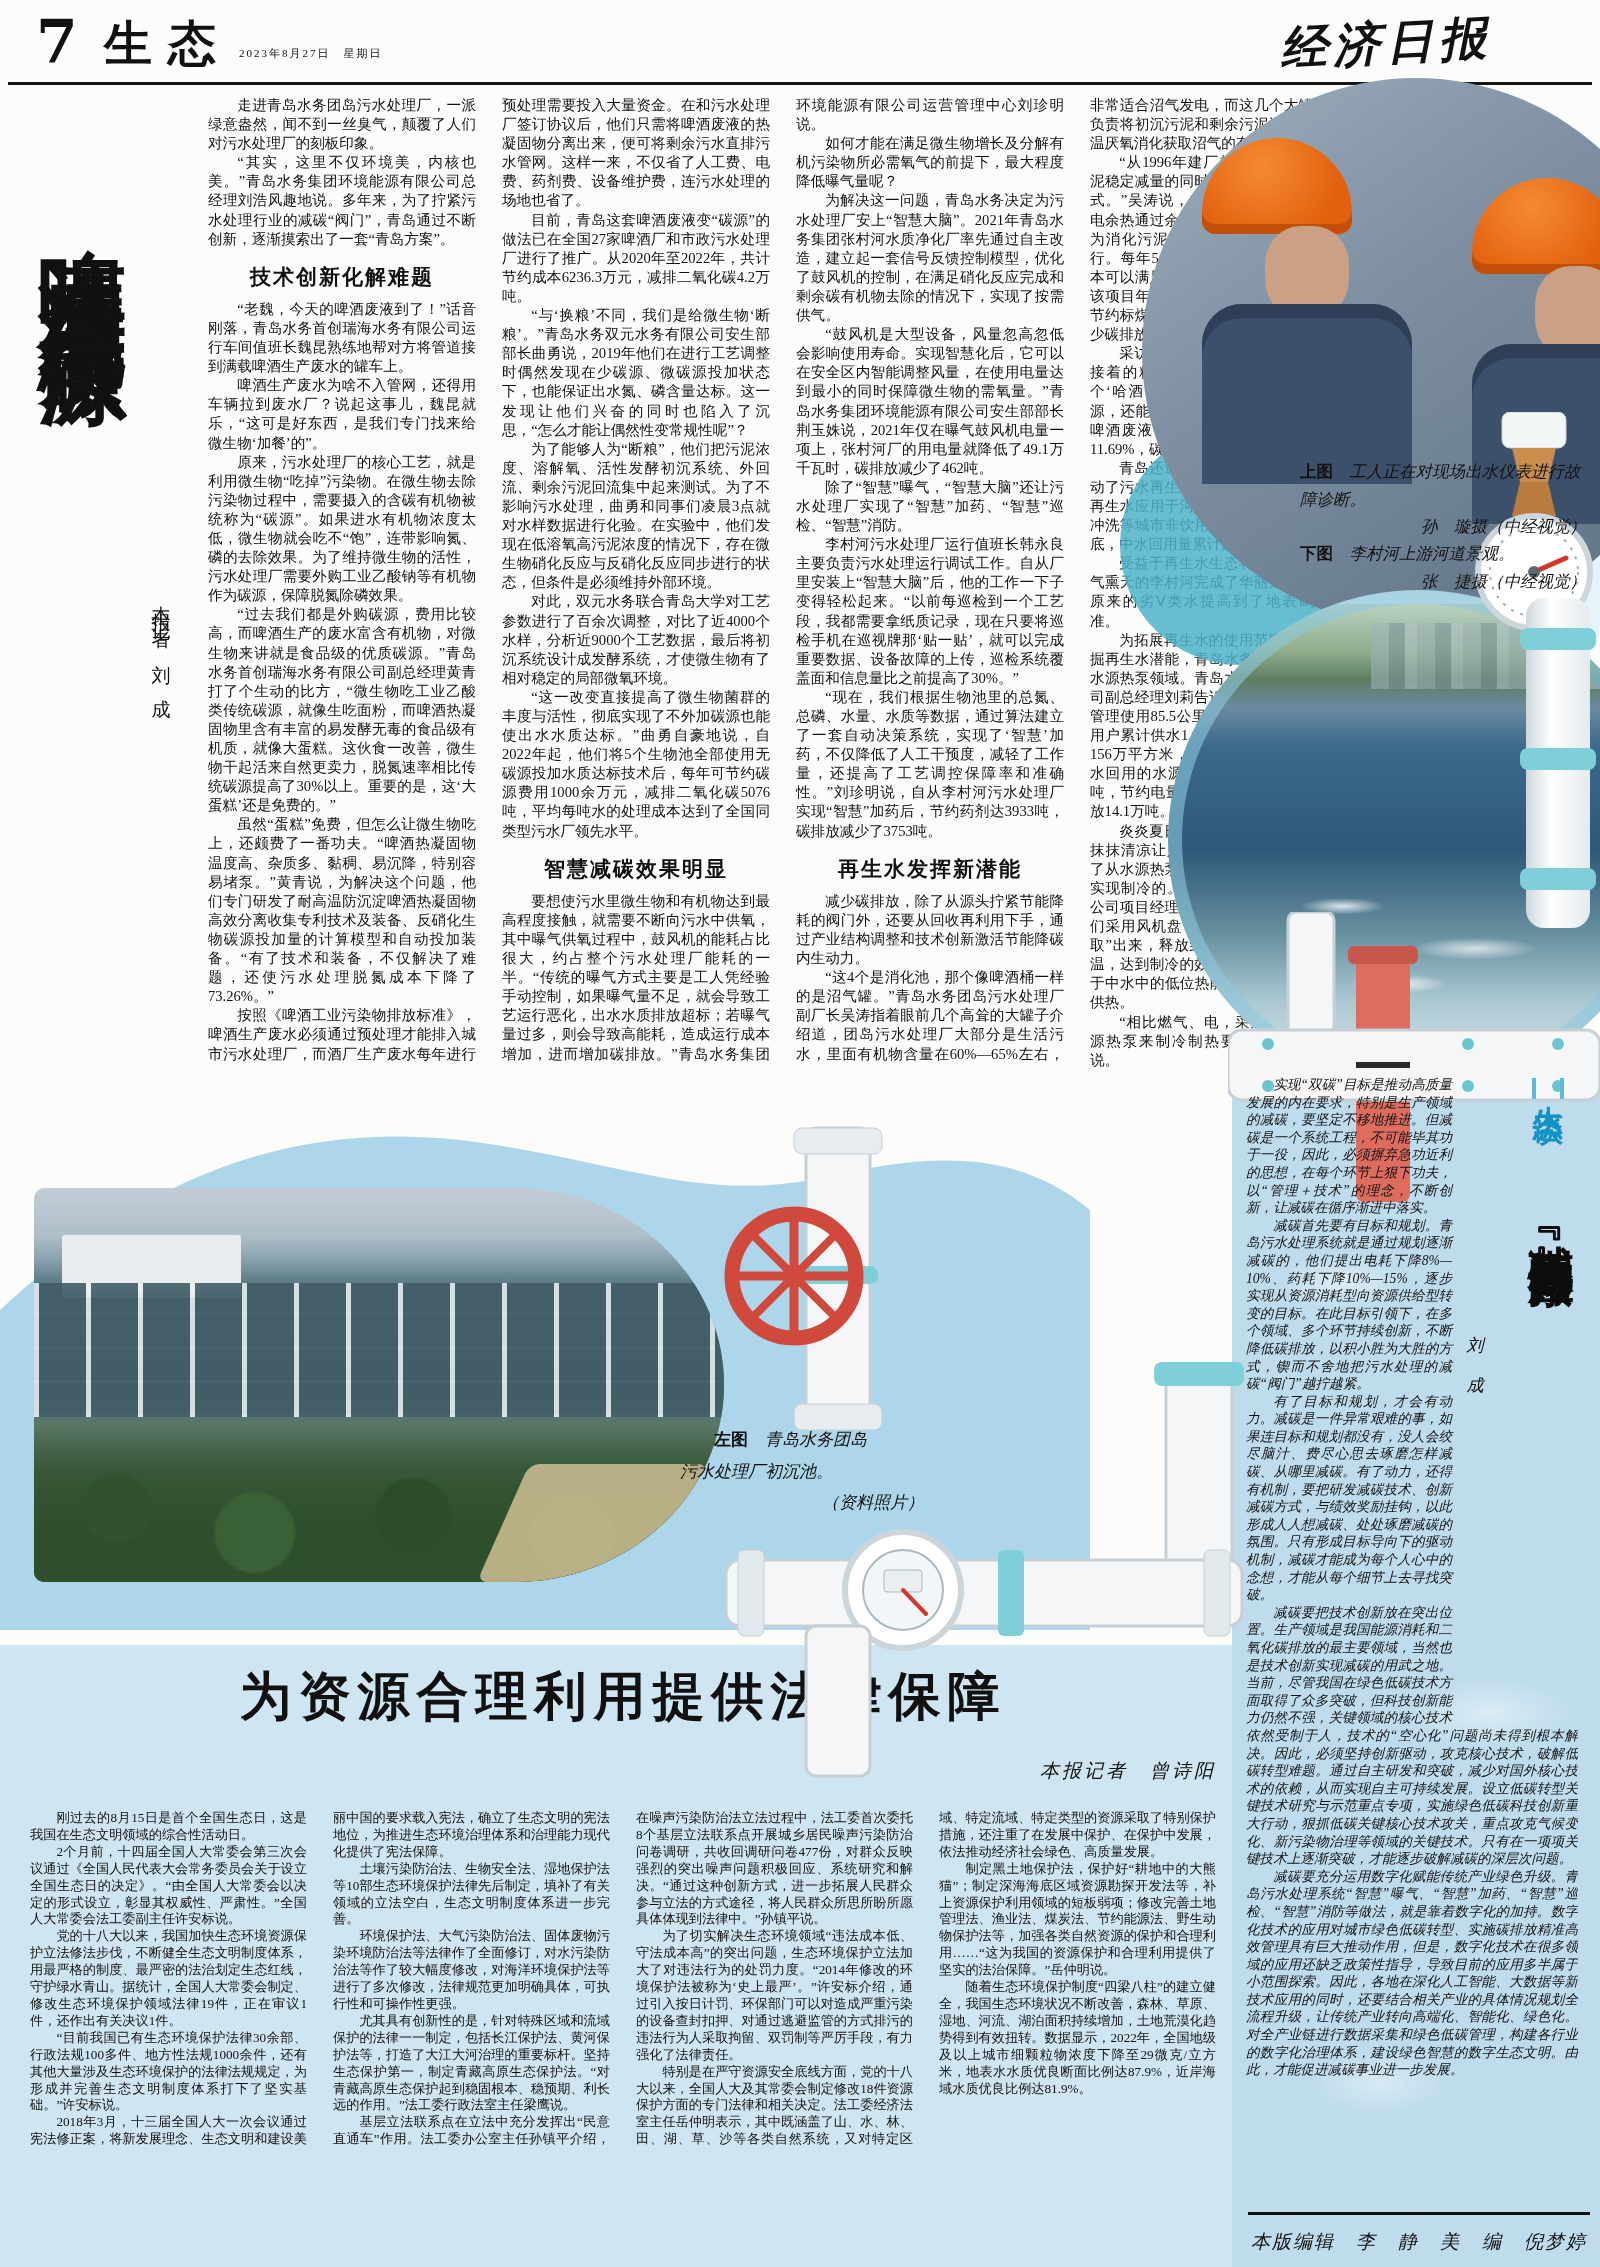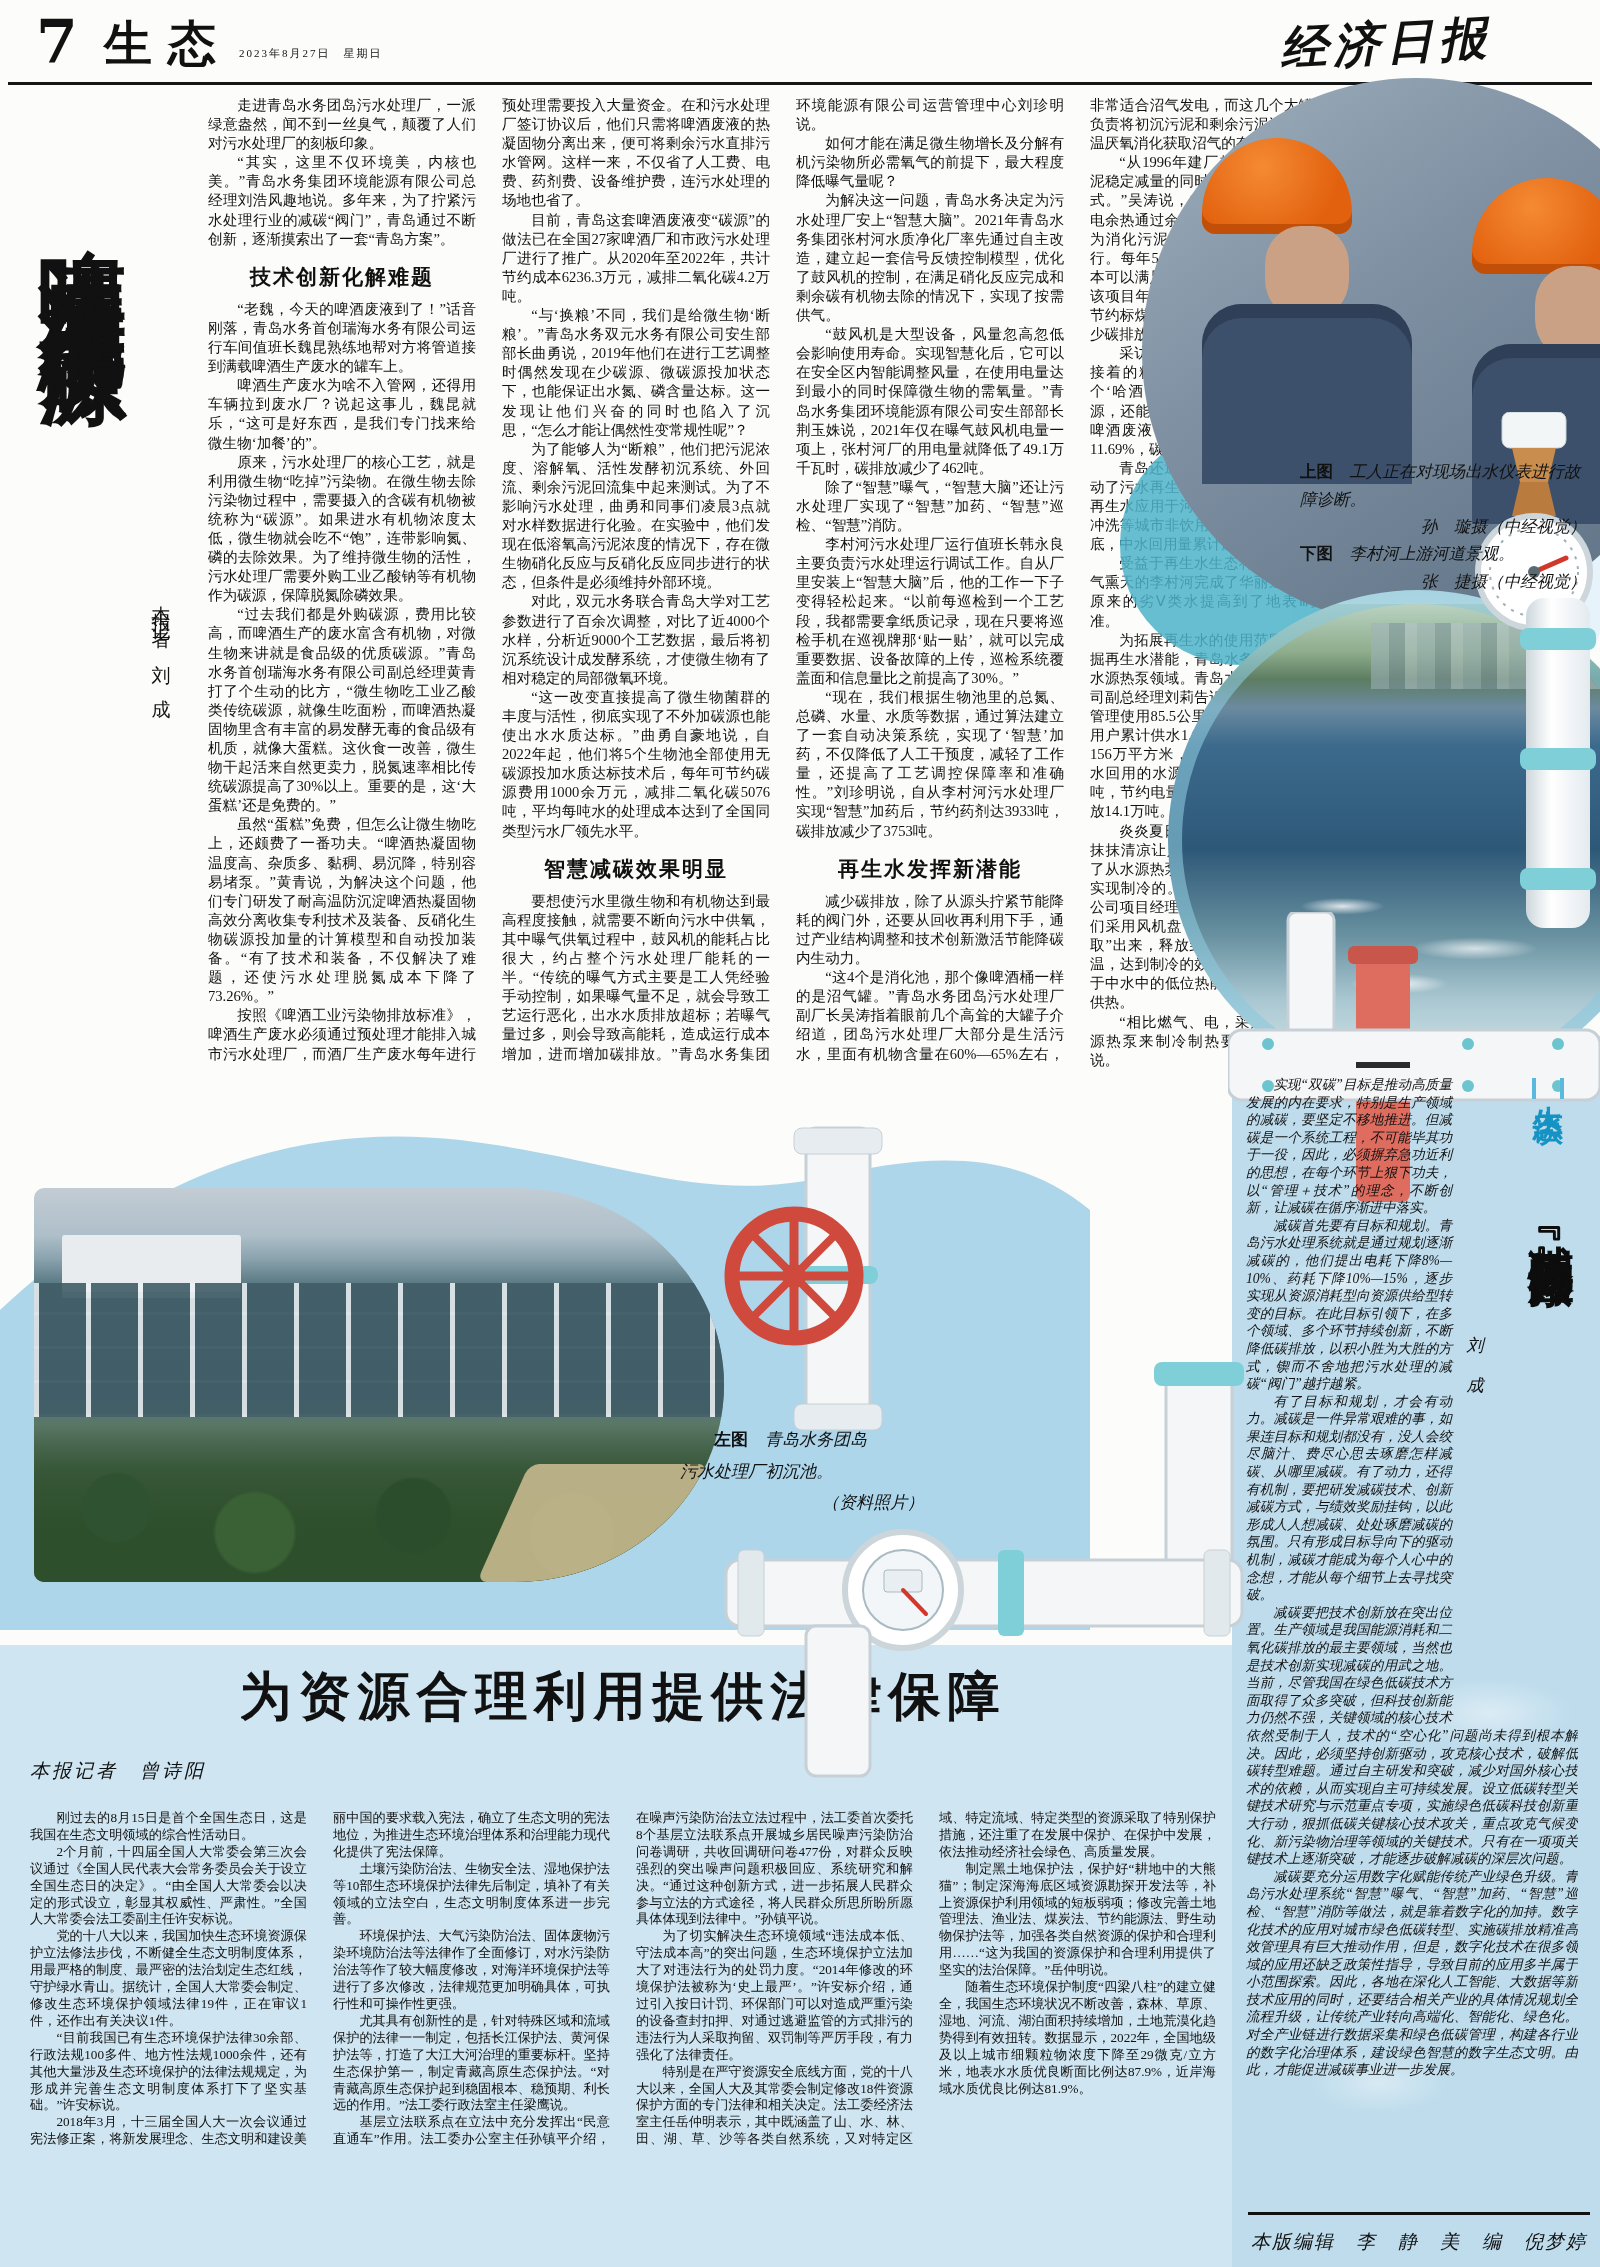--- a/index.html
+++ b/index.html
@@ -102,21 +102,21 @@
     color:#1593c4;font-style:normal;font-family:"Liberation Sans",sans-serif;letter-spacing:5px;
     border-left:4px solid #5cb9dd;border-right:4px solid #5cb9dd;padding:3px 3px;}
   .cmt-headline{position:absolute;right:2px;top:132px;writing-mode:vertical-rl;font-size:46px;font-weight:900;
     font-family:"Liberation Sans",sans-serif;font-style:normal;line-height:1.05;letter-spacing:2px;color:#0d0d0d;}
   .cmt-author{position:absolute;left:0;top:246px;writing-mode:vertical-rl;font-size:17px;letter-spacing:12px;}
 
   
   #bottom-article{position:absolute;left:30px;top:1662px;width:1186px;z-index:2;}
   .b-headline{text-align:center;font-size:52px;font-weight:900;letter-spacing:7px;
               font-family:"Liberation Sans",sans-serif;margin:0;}
-  .b-byline{text-align:left;margin-top:26px;font-size:19px;font-style:italic;letter-spacing:3px;}
+  .b-byline{text-align:right;margin-top:26px;font-size:19px;font-style:italic;letter-spacing:3px;}
   .b-cols{margin-top:26px;height:412px;column-count:4;column-gap:26px;font-size:13.2px;line-height:16.9px;
           text-align:justify;overflow:hidden;}
 
   
   #footer{position:absolute;left:1248px;top:2212px;width:342px;z-index:6;border-top:3px solid #111;
           padding-top:14px;font-size:19px;font-style:italic;text-align:center;letter-spacing:2px;}
 </style>
 </head>
 <body>
 

